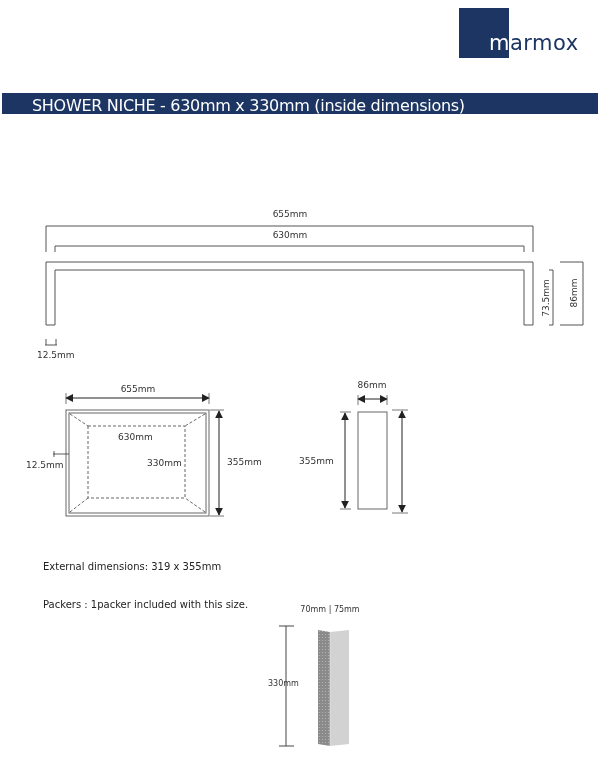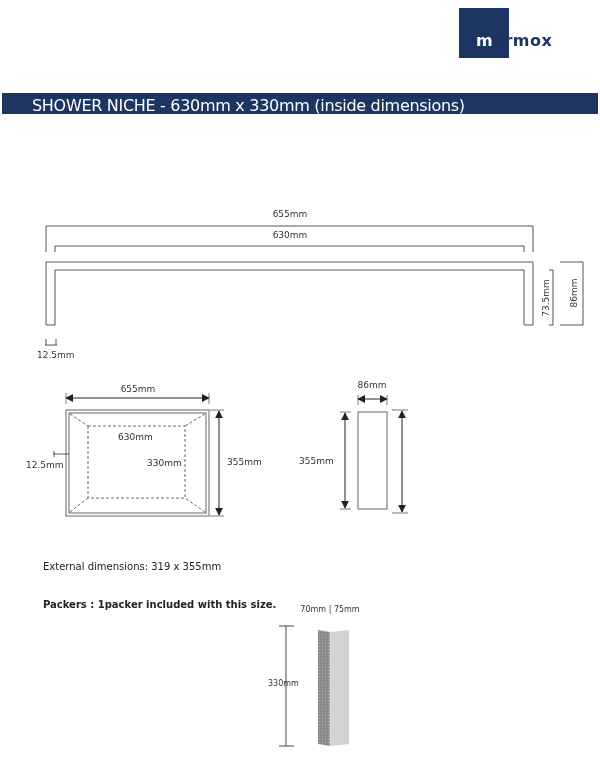--- a/index.html
+++ b/index.html
@@ -4,21 +4,21 @@
 <style>
   html, body { margin: 0; padding: 0; }
   body {
     width: 600px; height: 767px; background: #ffffff; position: relative; overflow: hidden;
     font-family: "Liberation Sans", "DejaVu Sans", sans-serif; color: #333;
   }
   .logo {
     position: absolute; left: 459px; top: 8px; width: 50px; height: 50px; background: #1c3563;
   }
   .logo-text {
-    position: absolute; left: 476px; top: 31px; font-size: 16px; font-weight: bold; color: #1c3563;
+    position: absolute; left: 489px; top: 31px; font-size: 21px; font-weight: normal; color: #1c3563;
     letter-spacing: 0.5px; font-family: "DejaVu Sans", sans-serif;
   }
   .logo-text .m1 { color: #ffffff; }
   .banner {
     position: absolute; left: 2px; top: 93px; width: 596px; height: 21px; background: #1c3563;
   }
   .banner-title {
     position: absolute; left: 30px; top: 3px; color: #ffffff; font-size: 16px; white-space: nowrap;
     font-family: "DejaVu Sans", sans-serif; font-weight: normal; letter-spacing: -0.3px;
   }
@@ -116,13 +116,13 @@
     <line x1="279" y1="746" x2="294" y2="746" stroke="#444" stroke-width="1"></line>
     <polygon points="318,630 330,632 330,746 318,744" fill="url(#dots)"></polygon>
     <polygon points="330,632 349,630 349,744 330,746" fill="#d2d2d2"></polygon>
     <line x1="330" y1="632" x2="330" y2="746" stroke="#e8e8e8" stroke-width="0.6"></line>
   </g>
   <text class="lbl" x="330" y="612" text-anchor="middle" style="font-size:8px">70mm | 75mm</text>
   <text class="lbl" x="268" y="686" style="font-size:8px">330mm</text>
 </svg>
 
 <div class="note" style="left:43px; top:561px;">External dimensions: 319 x 355mm</div>
-<div class="note" style="left:43px; top:599px;font-weight:bold;">Packers : 1packer included with this size.</div>
+<div class="note" style="left:43px; top:599px;">Packers : 1packer included with this size.</div>
 
 </body></html>

